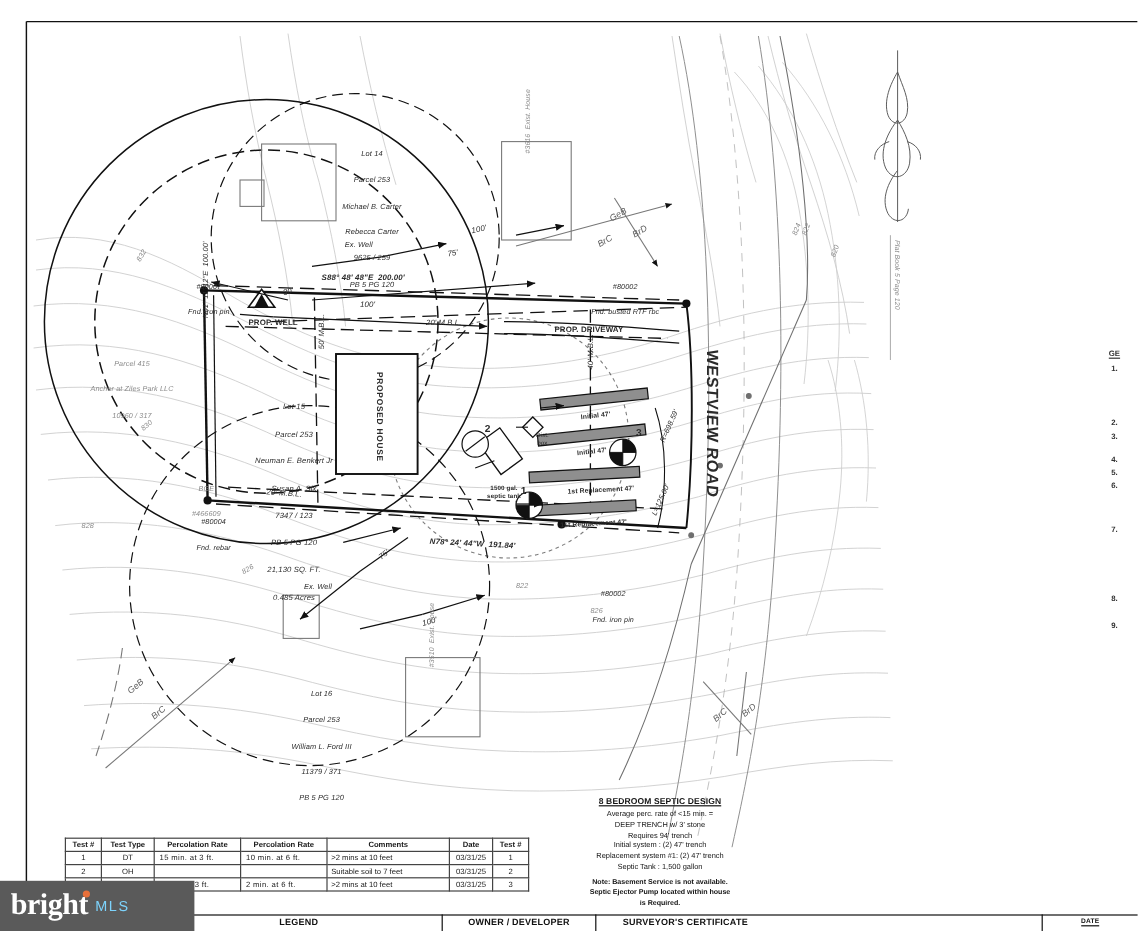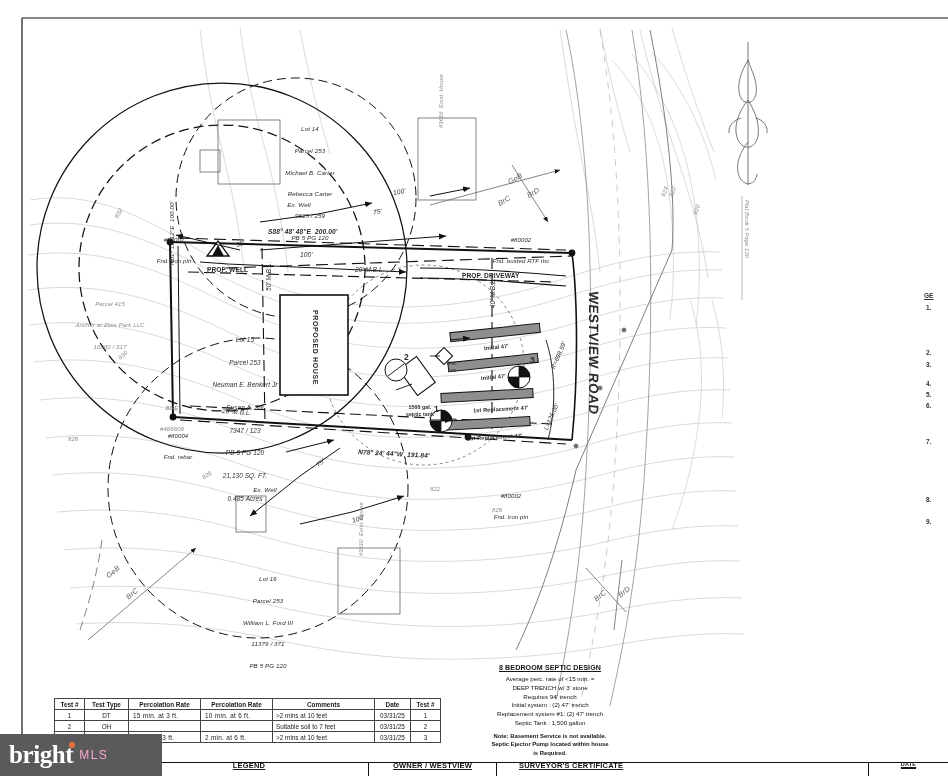--- a/index.html
+++ b/index.html
@@ -73,41 +73,41 @@
   #septicnote .nt { font-weight:bold; font-size:5.9px; }
 
   
   #footer {
     position:absolute; left:130px; top:762px; width:818px; height:14px;
     border-top:1.3px solid #111;
     display:flex; align-items:flex-end;
   }
   #footer .cell {
     border-left:1px solid #111; height:14px; position:relative;
-    display:flex; align-items:flex-start; justify-content:center;text-decoration:underline;
+    display:flex; align-items:center; justify-content:center;
   }
   #footer .cell:first-child { border-left:none; }
   #footer .cell span {
     font-size:7.5px; font-weight:bold; color:#111; letter-spacing:.2px;
     line-height:1; padding-bottom:0px;
   }
   #footer .c-legend { width:238px; }
   #footer .c-owner { width:128px; }
   #footer .c-surv  { width:372px; justify-content:flex-start; padding-left:22px;}
   #footer .c-date  { flex:1; }
   #footer .c-date span { font-size:5.5px; border-bottom:1px solid #111; }
 
   
   #wm {
     position:absolute; left:0; top:734px; width:162px; height:42px;
     background:#5a5a5a; display:flex; align-items:center; padding-left:9px;
   }
   #wm .b1 { font-family:"Liberation Serif", serif; font-size:25px; color:#fff; font-weight:bold; letter-spacing:-.4px; position:relative; }
   #wm .dot { position:absolute; right:-2px; top:1px; width:6px; height:6px; border-radius:50%; background:#e8703a; }
-  #wm .b2 { font-size:12px; color:#f9a8d4; margin-left:6px; letter-spacing:1.4px; }
+  #wm .b2 { font-size:12px; color:#7dd3fc; margin-left:6px; letter-spacing:1.4px; }
 
   
   #notes { position:absolute; left:924px; top:292px; width:24px; font-size:6.5px; color:#333; }
   #notes .nt-h { font-weight:bold; text-decoration:underline; font-size:6.5px; }
   #notes .n { position:absolute; left:2px; font-weight:bold; }
 </style>
 </head>
 <body>
 
 <div id="sheet">
@@ -518,21 +518,21 @@
     <div class="nt">Note: Basement Service is not available.</div>
     <div class="nt">Septic Ejector Pump located within house</div>
     <div class="nt">is Required.</div>
   </div>
 
   <div id="footer">
     <div class="cell c-legend">
       <span>LEGEND</span>
     </div>
     <div class="cell c-owner">
-      <span>OWNER / WESTVIEW</span>
+      <span>OWNER / DEVELOPER</span>
     </div>
     <div class="cell c-surv">
       <span>SURVEYOR'S CERTIFICATE</span>
     </div>
     <div class="cell c-date">
       <span>DATE</span>
     </div>
   </div>
 
   <div id="wm">

